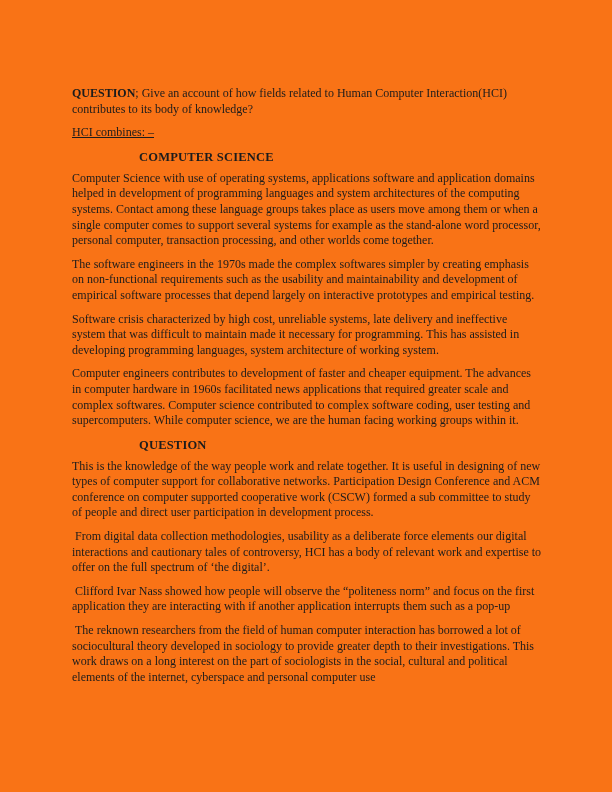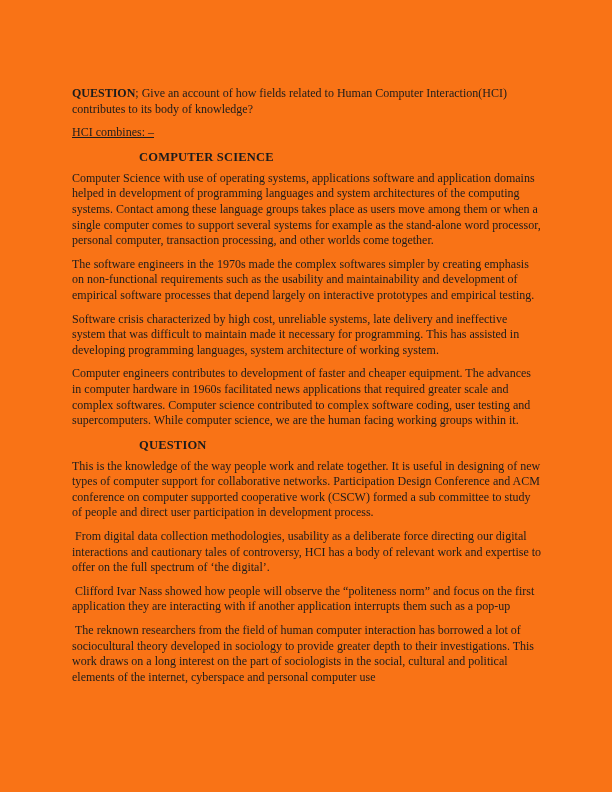--- a/index.html
+++ b/index.html
@@ -54,17 +54,17 @@
   <h2 class="section-heading">COMPUTER SCIENCE</h2>
 
   <p>Computer Science with use of operating systems, applications software and application domains helped in development of programming languages and system architectures of the computing systems. Contact among these language groups takes place as users move among them or when a single computer comes to support several systems for example as the stand-alone word processor, personal computer, transaction processing, and other worlds come together.</p>
   <p>The software engineers in the 1970s made the complex softwares simpler by creating emphasis on non-functional requirements such as the usability and maintainability and development of empirical software processes that depend largely on interactive prototypes and empirical testing.</p>
   <p>Software crisis characterized by high cost, unreliable systems, late delivery and ineffective system that was difficult to maintain made it necessary for programming. This has assisted in developing programming languages, system architecture of working system.</p>
   <p>Computer engineers contributes to development of faster and cheaper equipment. The advances in computer hardware in 1960s facilitated news applications that required greater scale and complex softwares. Computer science contributed to complex software coding, user testing and supercomputers. While computer science, we are the human facing working groups within it.</p>
 
   <h2 class="section-heading">QUESTION</h2>
 
   <p>This is the knowledge of the way people work and relate together. It is useful in designing of new types of computer support for collaborative networks. Participation Design Conference and ACM conference on computer supported cooperative work (CSCW) formed a sub committee to study of people and direct user participation in development process.</p>
-  <p> From digital data collection methodologies, usability as a deliberate force directing our digital interactions and cautionary tales of controversy, HCI has a body of relevant work and expertise to offer on the full spectrum of ‘the digital’.</p>
+  <p> From digital data collection methodologies, usability as a deliberate force elements our digital interactions and cautionary tales of controversy, HCI has a body of relevant work and expertise to offer on the full spectrum of ‘the digital’.</p>
   <p> Clifford Ivar Nass showed how people will observe the “politeness norm” and focus on the first application they are interacting with if another application interrupts them such as a pop-up</p>
   <p> The reknown researchers from the field of human computer interaction has borrowed a lot of sociocultural theory developed in sociology to provide greater depth to their investigations. This work draws on a long interest on the part of sociologists in the social, cultural and political elements of the internet, cyberspace and personal computer use</p>
 
 </div>
 
 </body></html>

